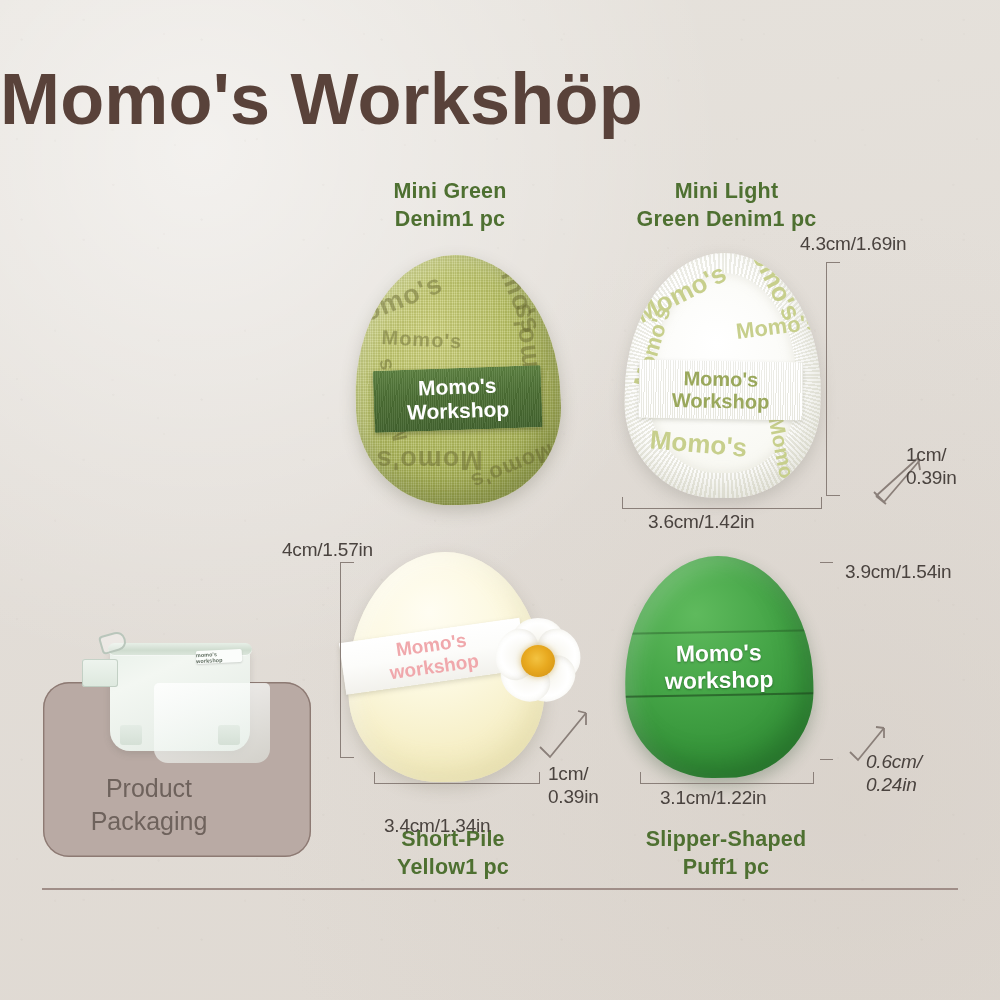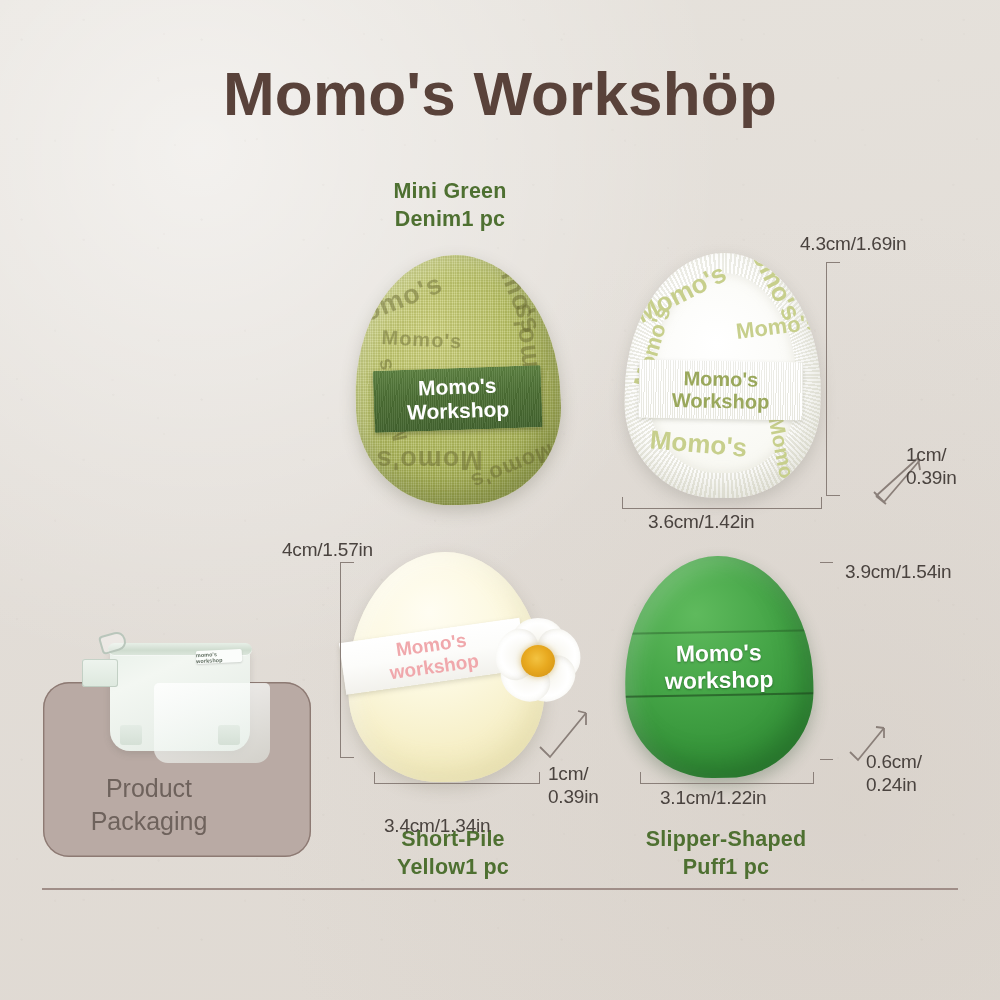--- a/index.html
+++ b/index.html
@@ -42,22 +42,21 @@
                      240px 240px, 190px 190px, 210px 210px, 230px 230px,
                      170px 170px, 250px 250px;
     pointer-events: none;
   }
 
   .abs { position: absolute; }
 
   
   #title {
     left: 0; right: 0; top: 58px;
-    text-align: center;
-    font-size: 62px;
+    font-size: 72px;
     font-weight: 700;
     letter-spacing: .2px;
     color: #59423a;
   }
 
   
   .prod-label {
     text-align: center;
     font-size: 21.5px;
     font-weight: 700;
@@ -336,20 +335,22 @@
 <body>
 
 <div id="stage">
   <div id="grain"></div>
 
   <div class="abs" id="title">Momo's Workshöp</div>
 
   <div class="abs prod-label" style="left:370px; top:178px; width:160px;">Mini Green
 Denim1 pc</div>
 
+  <div class="abs prod-label" style="left:614px; top:178px; width:225px;">Mini Light
+Green Denim1 pc</div>
 
   <div class="abs prod-label" style="left:368px; top:826px; width:170px;">Short-Pile
 Yellow1 pc</div>
 
   <div class="abs prod-label" style="left:616px; top:826px; width:220px;">Slipper-Shaped
 Puff1 pc</div>
 
   <div class="puff" id="puff-green-denim">
     <div class="denim-print">
       <i style="left:-14px; top:30px; transform:rotate(-20deg);">Momo's</i>
@@ -433,21 +434,21 @@
   <div class="abs dim" style="left:845px; top:560px;">3.9cm/1.54in</div>
   <div class="abs vbracket flip" style="left:820px; top:562px; height:196px;"></div>
 
   <div class="abs hbracket" style="left:640px; top:772px; width:172px;"></div>
   <div class="abs dim" style="left:660px; top:786px;">3.1cm/1.22in</div>
 
   <svg class="abs chev" style="left:848px; top:722px;" width="40" height="42">
     <path d="M2 30 L10 38 L36 6" fill="none" stroke="#8a7f79" stroke-width="1.8"></path>
     <path d="M36 6 L28 5 M36 6 L36 16" fill="none" stroke="#8a7f79" stroke-width="1.8"></path>
   </svg>
-  <div class="abs dim" style="left:866px; top:750px;">0.6cm/
+  <div class="abs dim" style="left:866px; top:750px;font-style:italic;">0.6cm/
 0.24in</div>
 
   <div class="abs" id="pkg-plate"></div>
   <div class="abs" id="pouch">
     <div class="pouch-body">
       <div class="pouch-inner"></div>
       <div class="pouch-foot" style="left:10px; bottom:6px;"></div>
       <div class="pouch-foot" style="right:10px; bottom:6px;"></div>
     </div>
     <div class="pouch-strap"></div>

